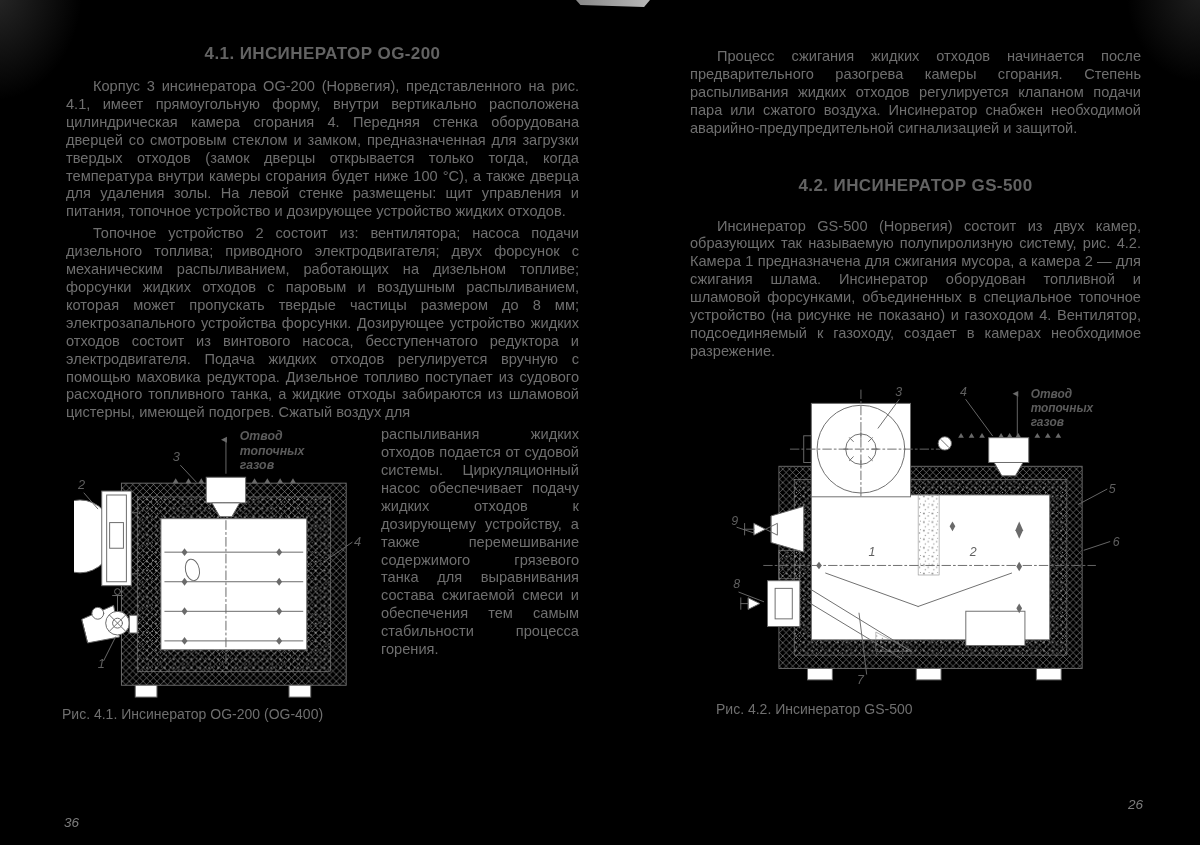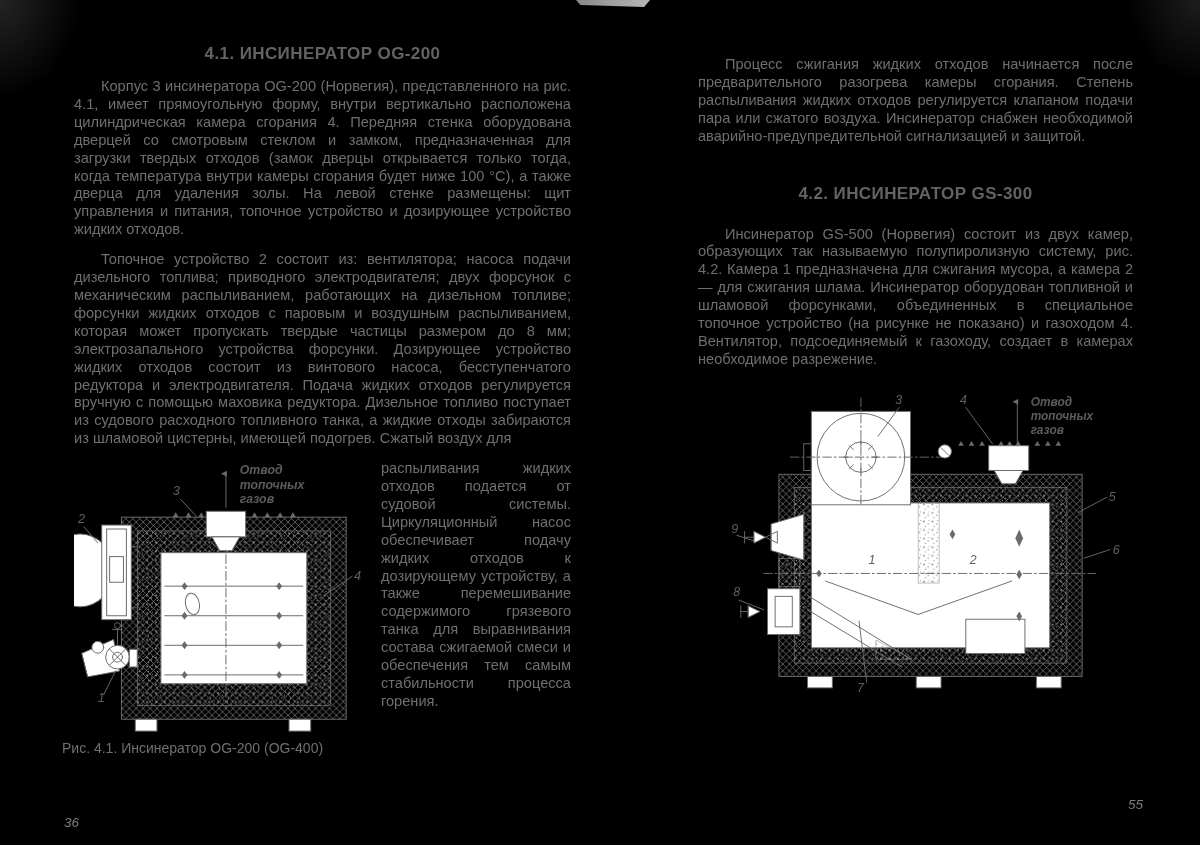--- a/index.html
+++ b/index.html
@@ -15,21 +15,21 @@
   .corner-l{position:absolute;left:-30px;top:-40px;width:120px;height:150px;
        background:radial-gradient(ellipse at 20% 20%, rgba(160,160,160,.25), rgba(255,255,255,0) 65%);}
   .corner-r{position:absolute;right:-20px;top:-30px;width:100px;height:120px;
        background:radial-gradient(ellipse at 80% 20%, rgba(170,170,170,.18), rgba(255,255,255,0) 65%);}
   .page{position:absolute;top:44px;}
   .page.left{left:62px;width:521px;}
   .page.right{left:686px;width:459px;}
   h2{font-size:17px;font-weight:bold;color:#636363;text-align:center;
      margin:0 0 14px 0;letter-spacing:.4px;}
   .page.right h2{margin:38px 0 22px 0;}
-  p{margin:12px;font-size:14.6px;line-height:17.9px;text-align:justify;text-indent:27px;}
+  p{margin:4px;font-size:14.6px;line-height:17.9px;text-align:justify;text-indent:27px;}
   p.cont{text-indent:0;}
   .figwrap{margin-top:4px;}
   .figwrap::after{content:"";display:block;clear:both;}
   figure{margin:0;}
   .fig41{float:left;width:308px;margin-right:11px;}
   .fig41 svg{display:block;margin-left:12px;}
   .fig42{width:410px;margin:14px 0 0 30px;}
   figcaption{font-size:14px;color:#6f6f6f;text-align:left;margin-top:4px;}
   .pageno{position:absolute;font-size:13.5px;font-style:italic;color:#7c7c7c;}
   .pageno.no36{left:2px;top:771px;}
@@ -150,21 +150,21 @@
         <figcaption>Рис. 4.1. Инсинератор OG-200 (OG-400)</figcaption>
       </figure>
       <p class="cont">распыливания жидких отходов подается от судовой системы. Циркуляционный насос обеспечивает подачу жидких отходов к дозирующему устройству, а также перемешивание содержимого грязевого танка для выравнивания состава сжигаемой смеси и обеспечения тем самым стабильности процесса горения.</p>
     </div>
 
     <div class="pageno no36">36</div>
   </section>
 
   <section class="page right">
     <p>Процесс сжигания жидких отходов начинается после предварительного разогрева камеры сгорания. Степень распыливания жидких отходов регулируется клапаном подачи пара или сжатого воздуха. Инсинератор снабжен необходимой аварийно-предупредительной сигнализацией и защитой.</p>
-    <h2>4.2. ИНСИНЕРАТОР GS-300</h2>
+    <h2>4.2. ИНСИНЕРАТОР GS-500</h2>
     <p>Инсинератор GS-500 (Норвегия) состоит из двух камер, образующих так называемую полупиролизную систему, рис. 4.2. Камера 1 предназначена для сжигания мусора, а камера 2 — для сжигания шлама. Инсинератор оборудован топливной и шламовой форсунками, объединенных в специальное топочное устройство (на рисунке не показано) и газоходом 4. Вентилятор, подсоединяемый к газоходу, создает в камерах необходимое разрежение.</p>
 
     <figure class="fig42">
       <svg width="410" height="318" viewBox="0 0 430 318">
         <defs>
           <pattern id="xh2" width="7" height="7" patternUnits="userSpaceOnUse">
             <path d="M0 7L7 0M0 0L7 7" stroke="#9b9b9b" stroke-width="0.6"></path>
           </pattern>
           <pattern id="st2" width="9" height="9" patternUnits="userSpaceOnUse">
             <circle cx="2" cy="2.5" r="1" fill="#8f8f8f"></circle>
@@ -275,17 +275,18 @@
         <line x1="410" y1="112" x2="380" y2="128" class="dg" stroke-width="0.8"></line>
         <text class="lbl" x="416" y="172">6</text>
         <line x1="413" y1="167" x2="386" y2="176" class="dg" stroke-width="0.8"></line>
         <text class="lbl" x="16" y="150">9</text>
         <line x1="22" y1="152" x2="40" y2="158" class="dg" stroke-width="0.8"></line>
         <text class="lbl" x="18" y="216">8</text>
         <line x1="24" y1="220" x2="50" y2="230" class="dg" stroke-width="0.8"></line>
         <text class="lbl" x="148" y="316">7</text>
         <line x1="158" y1="306" x2="150" y2="242" class="dg" stroke-width="0.8"></line>
       </svg>
+      <figcaption>Рис. 4.2. Инсинератор GS-500</figcaption>
     </figure>
 
-    <div class="pageno no37">55</div>
+    <div class="pageno no37">26</div>
   </section>
 </div>
 
 </body></html>

